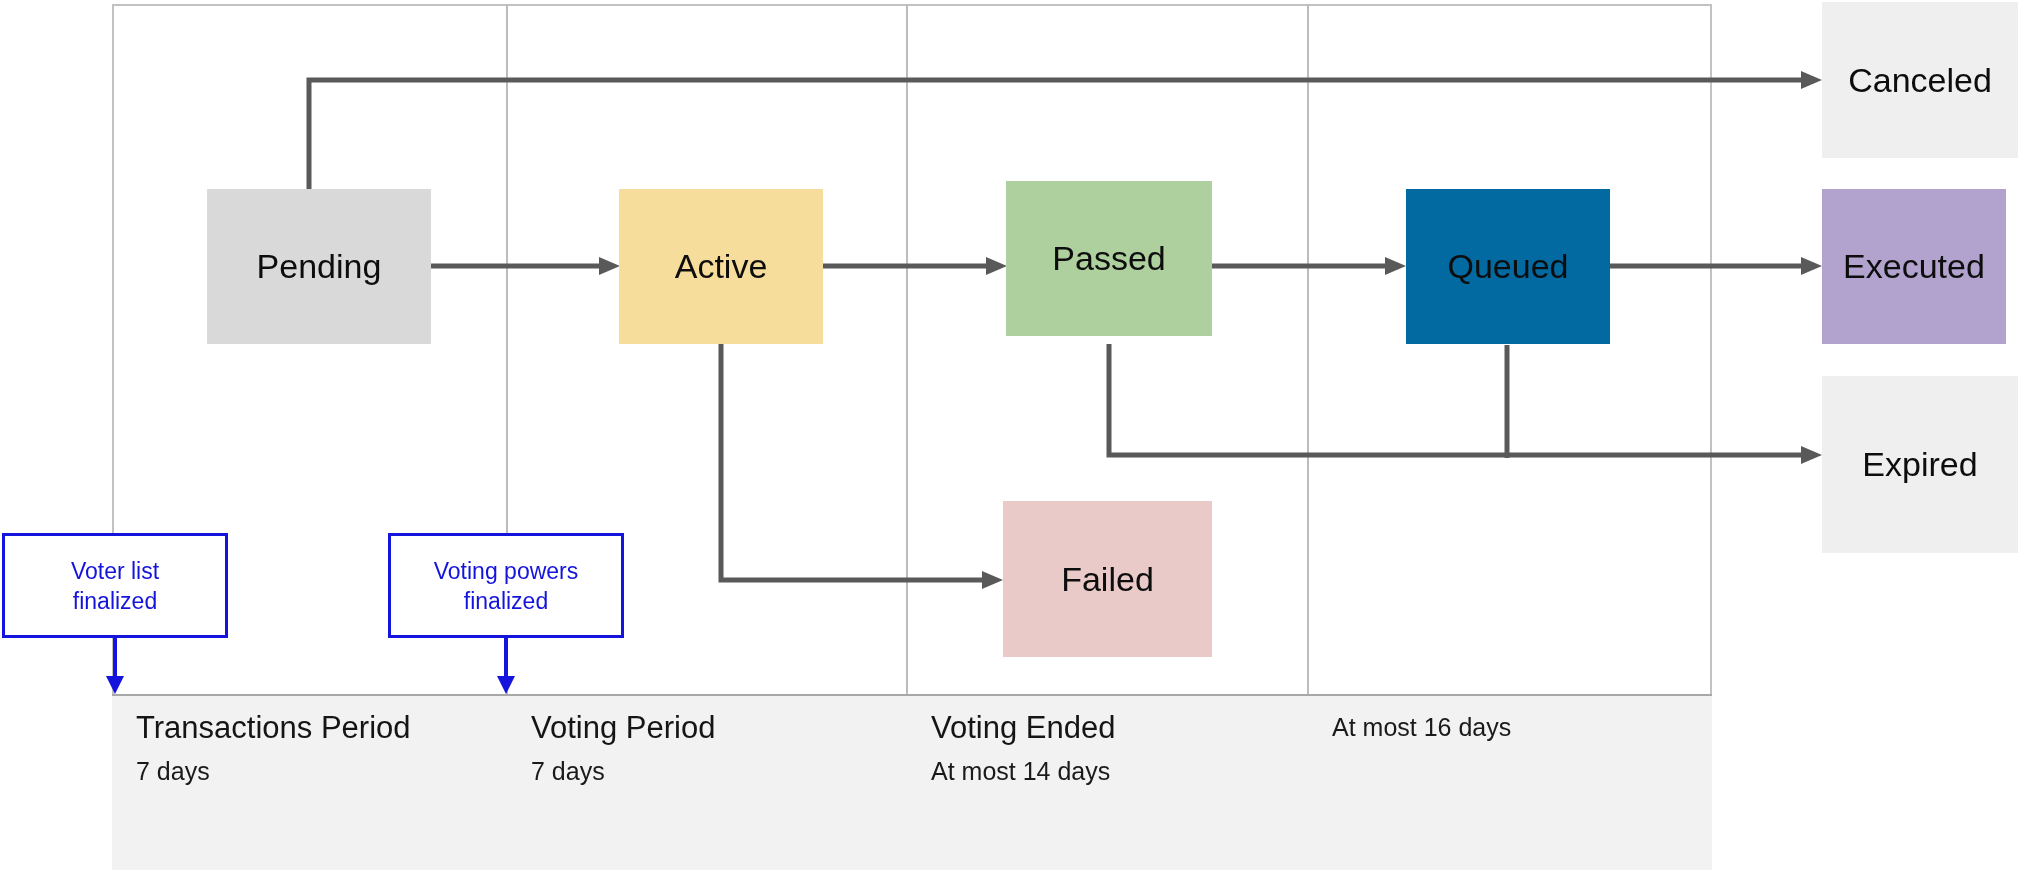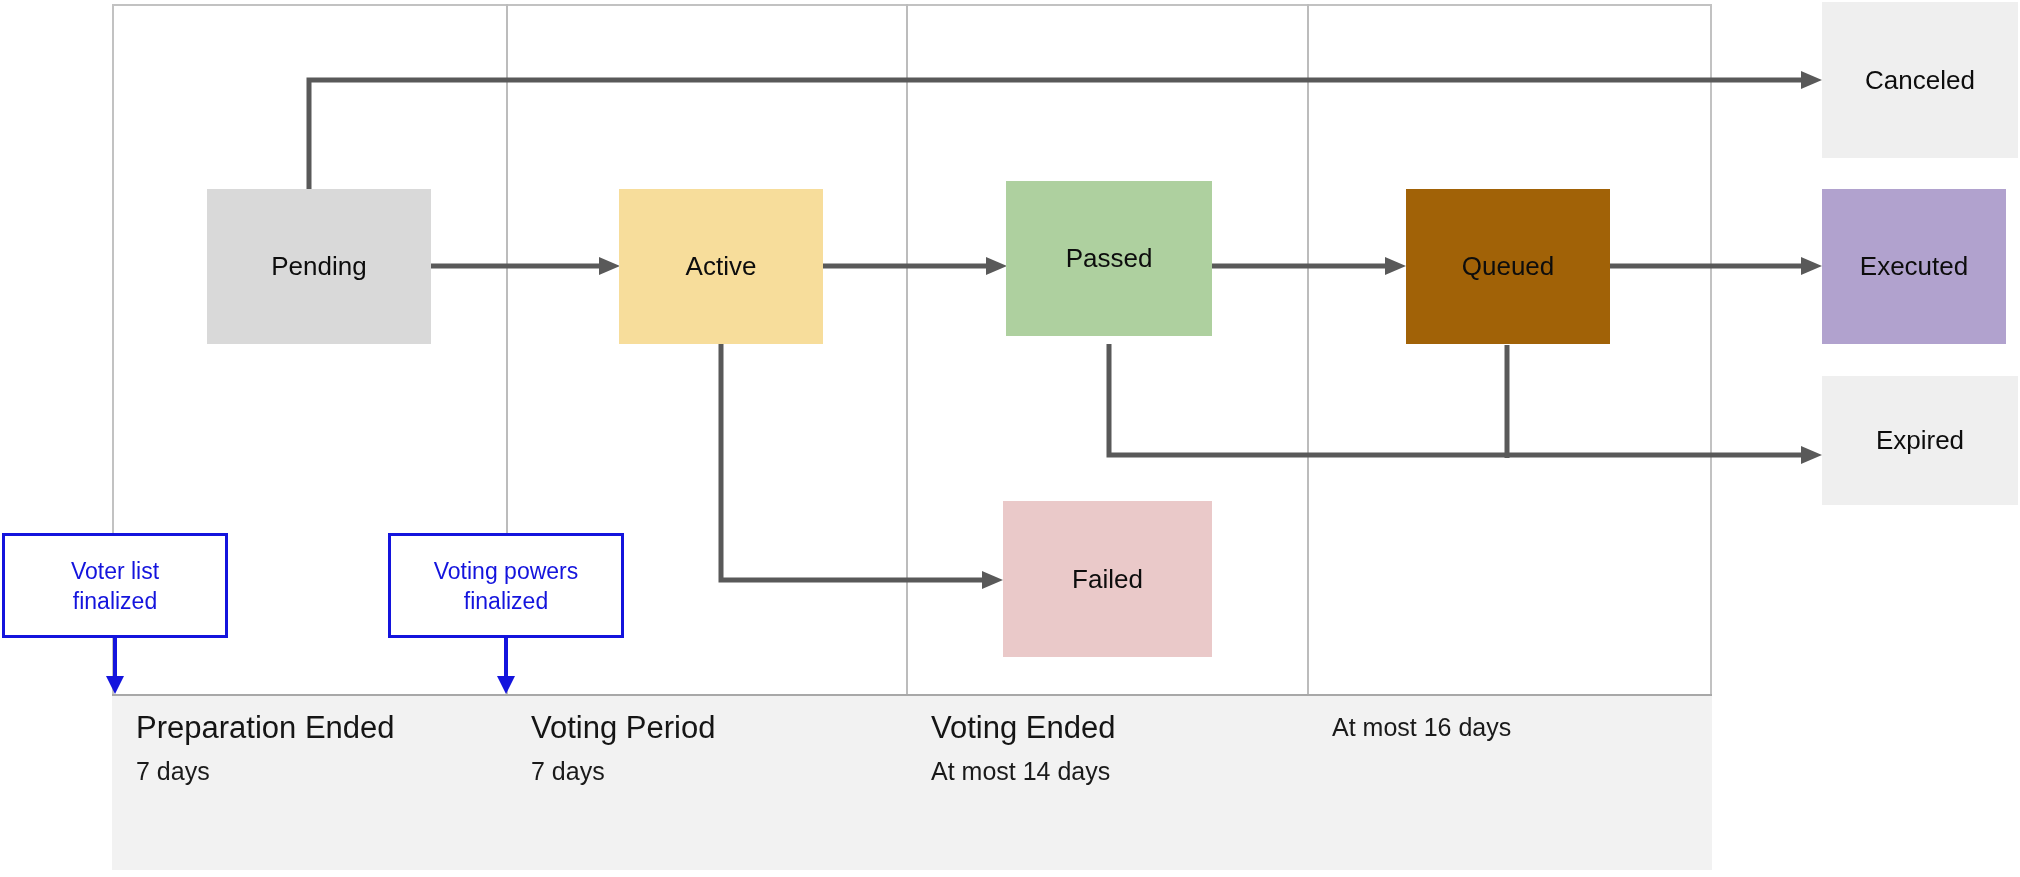--- a/index.html
+++ b/index.html
@@ -24,21 +24,21 @@
     background:#f2f2f2;border-top:2px solid #a8a8a8;box-sizing:border-box;z-index:1;
   }
   .period{
     position:absolute;top:706px;z-index:2;color:#111111;
   }
   .ptitle{font-size:31px;line-height:44px;font-weight:400;color:#151515;letter-spacing:0px;}
   .pdetail{font-size:25px;line-height:42px;font-weight:400;color:#1a1a1a;}
   
   .node{
     position:absolute;display:flex;align-items:center;justify-content:center;
-    font-size:26px;color:#0d0d0d;z-index:3;box-sizing:border-box;text-align:center;
+    font-size:34px;color:#0d0d0d;z-index:3;box-sizing:border-box;text-align:center;
   }
   
   .note{
     position:absolute;width:226px;height:105px;background:#ffffff;
     border:3px solid;box-sizing:border-box;z-index:4;
     display:flex;flex-direction:column;align-items:center;justify-content:center;
     font-size:23px;line-height:30px;text-align:center;
   }
   svg.overlay{position:absolute;left:0;top:0;z-index:2;}
 </style>
@@ -48,21 +48,21 @@
 <div class="canvas">
 
   <div class="frame"></div>
   <div class="vline" style="left:506px"></div>
   <div class="vline" style="left:906px"></div>
   <div class="vline" style="left:1307px"></div>
 
   <div class="band" style="background: rgb(242, 242, 242);"></div>
 
   <div class="period" style="left:136px">
-    <div class="ptitle">Preparation Ended</div>
+    <div class="ptitle">Transactions Period</div>
     <div class="pdetail">7 days</div>
   </div>
   <div class="period" style="left:531px">
     <div class="ptitle">Voting Period</div>
     <div class="pdetail">7 days</div>
   </div>
   <div class="period" style="left:931px">
     <div class="ptitle">Voting Ended</div>
     <div class="pdetail">At most 14 days</div>
   </div>
@@ -100,34 +100,34 @@
 
   <div class="node" style="left: 207px; top: 189px; width: 224px; height: 155px; background: rgb(217, 217, 217);">
     <span>Pending</span>
   </div>
   <div class="node" style="left: 619px; top: 189px; width: 204px; height: 155px; background: rgb(247, 221, 155);">
     <span>Active</span>
   </div>
   <div class="node" style="left: 1006px; top: 181px; width: 206px; height: 155px; background: rgb(174, 208, 159);">
     <span>Passed</span>
   </div>
-  <div class="node" style="left: 1406px; top: 189px; width: 204px; height: 155px; background: #a16207;">
+  <div class="node" style="left: 1406px; top: 189px; width: 204px; height: 155px; background: #0369a1;">
     <span>Queued</span>
   </div>
   <div class="node" style="left: 1003px; top: 501px; width: 209px; height: 156px; background: rgb(234, 201, 201);">
     <span>Failed</span>
   </div>
 
   <div class="node" style="left: 1822px; top: 2px; width: 196px; height: 156px; background: rgb(239, 239, 239);">
     <span>Canceled</span>
   </div>
   <div class="node" style="left: 1822px; top: 189px; width: 184px; height: 155px; background: rgb(177, 162, 206);">
     <span>Executed</span>
   </div>
-  <div class="node" style="left: 1822px; top: 376px; width: 196px; height: 129px; background: rgb(239, 239, 239); align-items: center;">
+  <div class="node" style="left: 1822px; top: 376px; width: 196px; height: 177px; background: rgb(239, 239, 239); align-items: center;">
     <span>Expired</span>
   </div>
 
   <div class="note" style="left: 2px; top: 533px; width: 226px; border-color: rgb(20, 20, 221); color: rgb(20, 20, 221);">
     <div>Voter list</div>
     <div>finalized</div>
   </div>
   <div class="note" style="left: 388px; top: 533px; width: 236px; border-color: rgb(20, 20, 221); color: rgb(20, 20, 221);">
     <div>Voting powers</div>
     <div>finalized</div>

